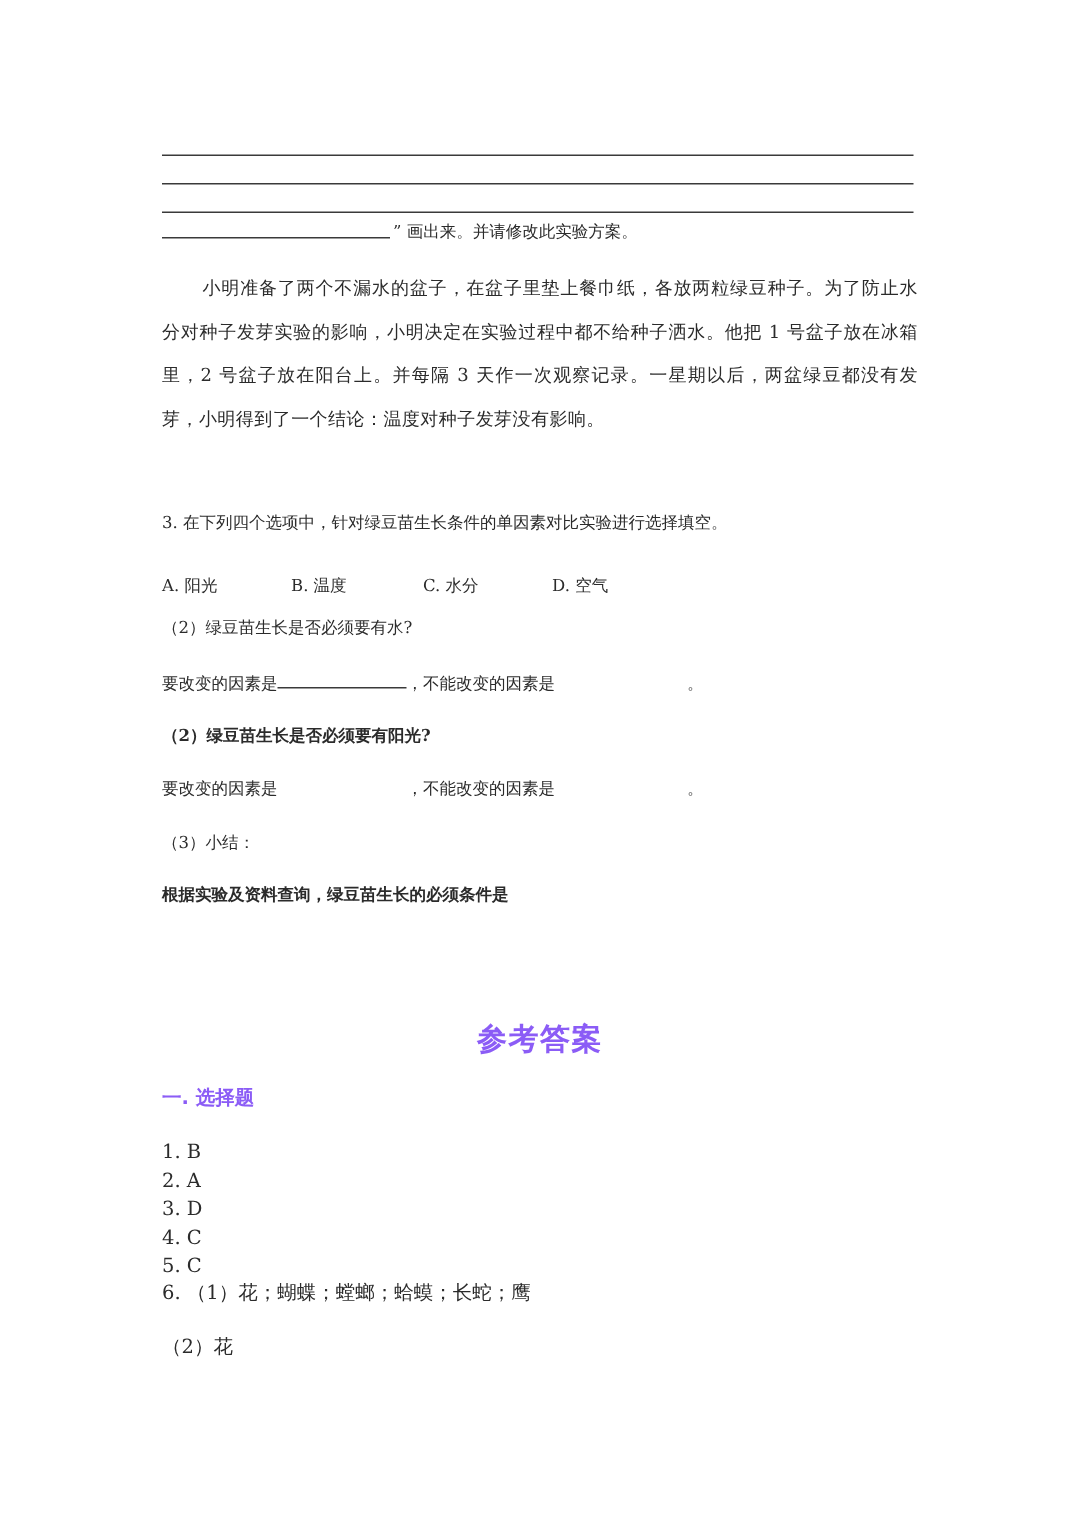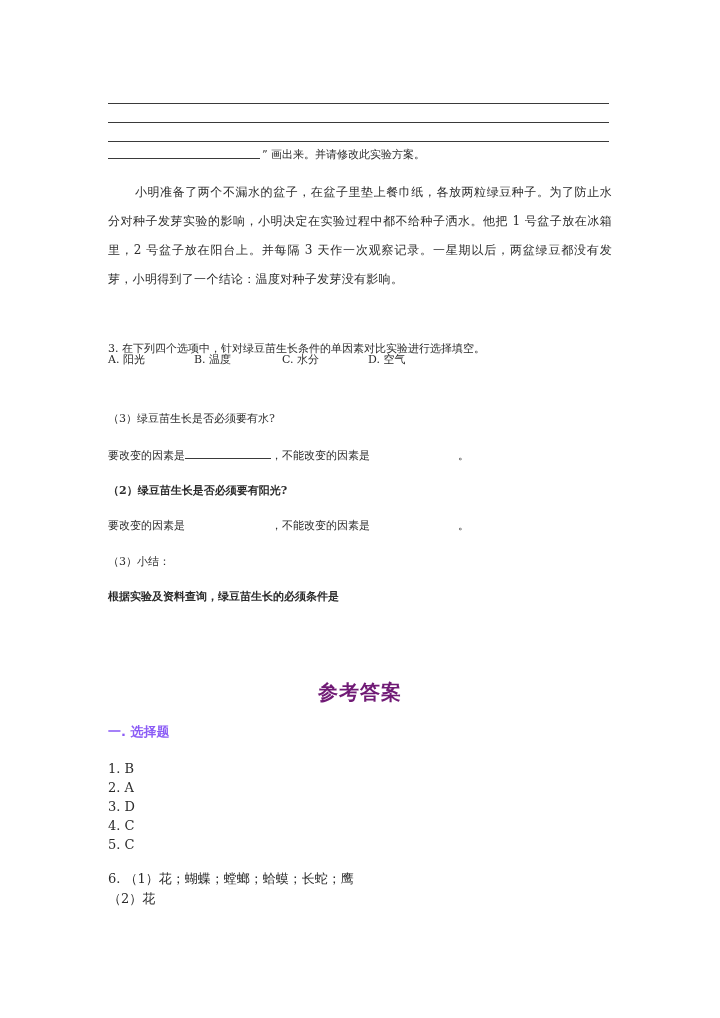--- a/index.html
+++ b/index.html
@@ -58,21 +58,21 @@
     }
     .title {
       position: absolute;
       left: 0;
       width: 720px;
       text-align: center;
       top: 679px;
       font-family: "DejaVu Sans", "Liberation Sans", sans-serif;
       font-size: 20px;
       font-weight: bold;
-      color: #701a75;
+      color: #8b5cf6;
       letter-spacing: 1px;
     }
     .section-head {
       font-family: "DejaVu Sans", "Liberation Sans", sans-serif;
       font-weight: bold;
       font-size: 13px;
       color: #8b5cf6;
     }
     .ans { font-size: 13px; line-height: 19px; }
     .opt { display: inline-block; }
@@ -83,25 +83,25 @@
 <div class="rule" style="top:103px;"></div>
 <div class="rule" style="top:122px;"></div>
 <div class="rule" style="top:141px;"></div>
 <div class="short-rule" style="top:158px;"></div>
 <div class="abs txt" style="left:262px; top:145px;">” 画出来。并请修改此实验方案。</div>
 
 <div class="para" style="top:178px;">小明准备了两个不漏水的盆子，在盆子里垫上餐巾纸，各放两粒绿豆种子。为了防止水分对种子发芽实验的影响，小明决定在实验过程中都不给种子洒水。他把 1 号盆子放在冰箱里，2 号盆子放在阳台上。并每隔 3 天作一次观察记录。一星期以后，两盆绿豆都没有发芽，小明得到了一个结论：温度对种子发芽没有影响。</div>
 
 <div class="abs txt" style="left:108px; top:339px;">3. 在下列四个选项中，针对绿豆苗生长条件的单因素对比实验进行选择填空。</div>
 
-<div class="abs txt" style="left:108px; top:350px;">
+<div class="abs txt" style="left:108px; top:381px;">
   <span class="opt" style="width:86px;">A. 阳光</span><span class="opt" style="width:88px;">B. 温度</span><span class="opt" style="width:86px;">C. 水分</span><span class="opt">D. 空气</span>
 </div>
 
-<div class="abs txt" style="left:108px; top:409px;">（3）绿豆苗生长是否必须要有水?</div>
+<div class="abs txt" style="left:108px; top:409px;">（2）绿豆苗生长是否必须要有水?</div>
 
 <div class="abs txt" style="left:108px; top:444px;">
   <span>要改变的因素是</span><span class="blank-underline"></span><span>，不能改变的因素是</span><span class="blank-space-long"></span><span>。</span>
 </div>
 
 <div class="abs txt" style="left:108px; top:481px;font-weight:bold;">（2）绿豆苗生长是否必须要有阳光?</div>
 
 <div class="abs txt" style="left:108px; top:516px;">
   <span>要改变的因素是</span><span class="blank-space"></span><span>，不能改变的因素是</span><span class="blank-space-long"></span><span>。</span>
 </div>
@@ -112,14 +112,14 @@
 
 <div class="title">参考答案</div>
 
 <div class="abs section-head" style="left:108px; top:723px;">一. 选择题</div>
 
 <div class="abs ans" style="left:108px; top:759px;">1. B</div>
 <div class="abs ans" style="left:108px; top:778px;">2. A</div>
 <div class="abs ans" style="left:108px; top:797px;">3. D</div>
 <div class="abs ans" style="left:108px; top:816px;">4. C</div>
 <div class="abs ans" style="left:108px; top:835px;">5. C</div>
-<div class="abs ans" style="left:108px; top:853px;margin-top:16px;">6. （1）花；蝴蝶；螳螂；蛤蟆；长蛇；鹰</div>
+<div class="abs ans" style="left:108px; top:853px;">6. （1）花；蝴蝶；螳螂；蛤蟆；长蛇；鹰</div>
 <div class="abs ans" style="left:108px; top:889px;">（2）花</div>
 
 </body></html>

